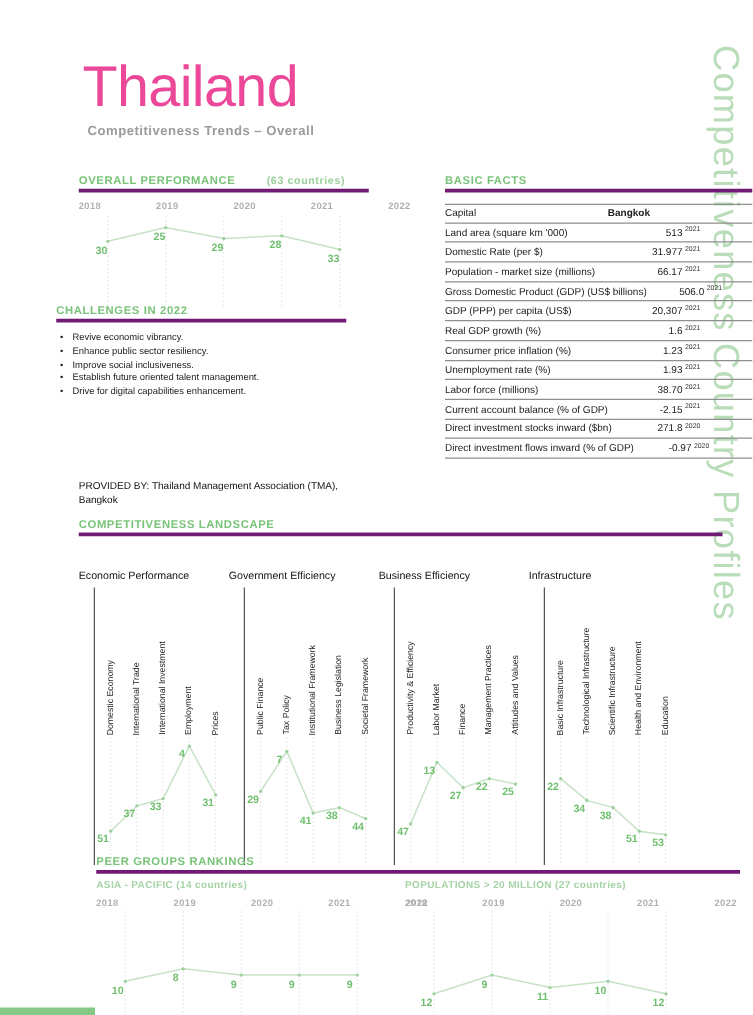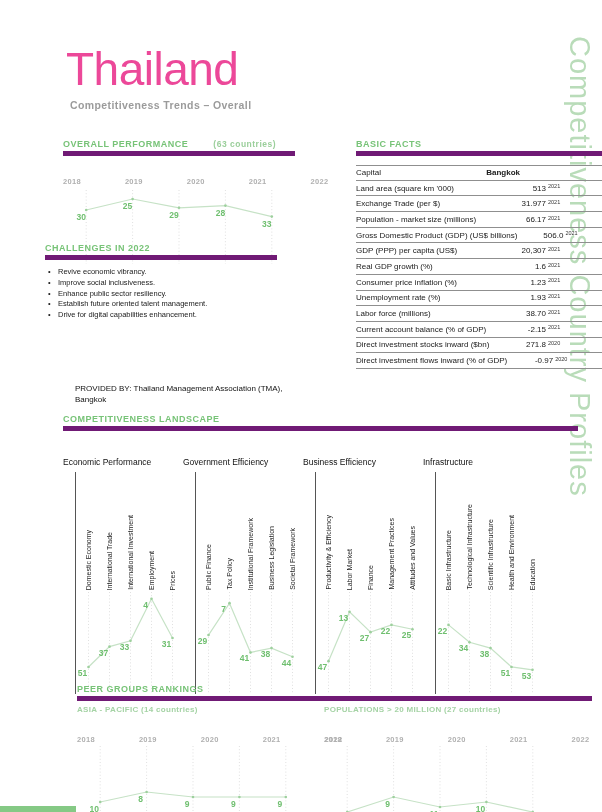--- a/index.html
+++ b/index.html
@@ -10,25 +10,25 @@
   }
   .title { position:absolute; left:66px; top:42px; font-size:46px; font-weight:400; letter-spacing:-0.5px; color:#ec4899;text-align:right; }
   .subtitle { position:absolute; left:70px; top:99px; font-size:10.5px; font-weight:700; color:#9b9b9b; letter-spacing:0.4px; }
   .side-banner {
     position:absolute; right:6px; top:36px; writing-mode:vertical-rl;
     font-size:29px; color:#b9dcb9; letter-spacing:1px; white-space:nowrap;
   }
   .sec-head {
     display:flex; gap:5px; align-items:baseline;
     font-size:9px; font-weight:700; color:#77c377; letter-spacing:0.5px;
-    border-bottom:5px solid #701a75; padding-bottom:2px;
+    border-bottom:3px solid #701a75; padding-bottom:2px;
   }
   .sec-head .note { font-size:8.5px; color:#9bcf9b; font-weight:700;margin-left:20px; }
   .sec-head .right { margin-left:auto; }
-  .years { display:flex; margin-top:21px;gap:44px; }
+  .years { display:flex; margin-top:6px;gap:44px; }
   .years span { flex:1; text-align:center; font-size:7.5px; font-weight:700; color:#b0b0b0; letter-spacing:0.3px; }
   svg { display:block; }
   svg text { font-family:"Liberation Sans", sans-serif; }
 
   .sec-overall { position:absolute; left:63px; top:139px; width:232px; }
   .sec-overall svg { margin-top:2px; }
 
   .sec-challenges { position:absolute; left:45px; top:243px; width:232px; }
   .sec-challenges ul { list-style:none; margin-top:7px; }
   .sec-challenges li { position:relative; font-size:7.5px; line-height:10.8px; color:#222; padding-left:13px; }
@@ -38,21 +38,21 @@
   .bf-table { margin-top:9px; }
   .bf-row { display:flex; align-items:stretch; height:15.7px; font-size:8px; }
   .bf-main { flex:1; display:flex; align-items:center; border-bottom:0.8px solid #8f8f8f; }
   .bf-row:first-child .bf-main { border-top:0.8px solid #8f8f8f;gap:26px; }
   .bf-row:first-child .bf-value { font-weight:700; }
   .bf-label { flex:1; white-space:nowrap; overflow:hidden; }
   .bf-value { min-width:46px; text-align:right; }
   .bf-year { width:58px; font-size:5.5px; padding-left:2px; align-self:flex-start; padding-top:2.5px; color:#333; }
   .bf-rank { width:22px; display:flex; align-items:center; justify-content:flex-end; }
 
-  .provided { position:absolute; left:63px; top:383px; width:300px; font-size:8px; line-height:11px; color:#111;margin-left:12px; }
+  .provided { position:absolute; left:63px; top:383px; width:300px; font-size:8px; line-height:11px; color:#111; }
 
   .sec-landscape { position:absolute; left:63px; top:414px; width:515px; }
   .lg-groups { display:flex; margin-top:8px; }
   .lg-group { width:120px; }
   .lg-title { font-size:8.5px; color:#111; text-align:left; height:15px; white-space:nowrap;margin-top:18px; }
   .lg-body { margin-left:12px; border-left:0.8px solid #555; }
   .lg-labels { display:flex; align-items:flex-end; height:118px; padding-left:2px; }
   .lg-labcol { width:21px; display:flex; justify-content:center; }
   .lg-labcol span {
     writing-mode:vertical-rl; transform:rotate(180deg);
@@ -107,22 +107,22 @@
         <text x="203.79999999999998" y="38.60000000000001" text-anchor="middle" fill="#6fbf6f" font-size="8.5" font-weight="bold">33</text>
       </svg>
   </section>
 
   <section class="sec-challenges">
     <div class="sec-head">
       <span>CHALLENGES IN 2022</span>
     </div>
     <ul>
         <li>Revive economic vibrancy.</li>
+        <li>Enhance public sector resiliency.</li>
         <li>Improve social inclusiveness.</li>
-        <li>Enhance public sector resiliency.</li>
         <li>Establish future oriented talent management.</li>
         <li>Drive for digital capabilities enhancement.</li>
       </ul>
   </section>
 
   <section class="sec-facts">
     <div class="sec-head">
       <span>BASIC FACTS</span>
       <span class="right">Rank</span>
     </div>
@@ -138,21 +138,21 @@
         <div class="bf-row">
           <div class="bf-main">
             <span class="bf-label">Land area (square km '000)</span>
             <span class="bf-value">513</span>
             <span class="bf-year">2021</span>
           </div>
           <span class="bf-rank"></span>
         </div>
         <div class="bf-row">
           <div class="bf-main">
-            <span class="bf-label">Exchange Trade (per $)</span>
+            <span class="bf-label">Domestic Rate (per $)</span>
             <span class="bf-value">31.977</span>
             <span class="bf-year">2021</span>
           </div>
           <span class="bf-rank"></span>
         </div>
         <div class="bf-row">
           <div class="bf-main">
             <span class="bf-label">Population - market size (millions)</span>
             <span class="bf-value">66.17</span>
             <span class="bf-year">2021</span>

